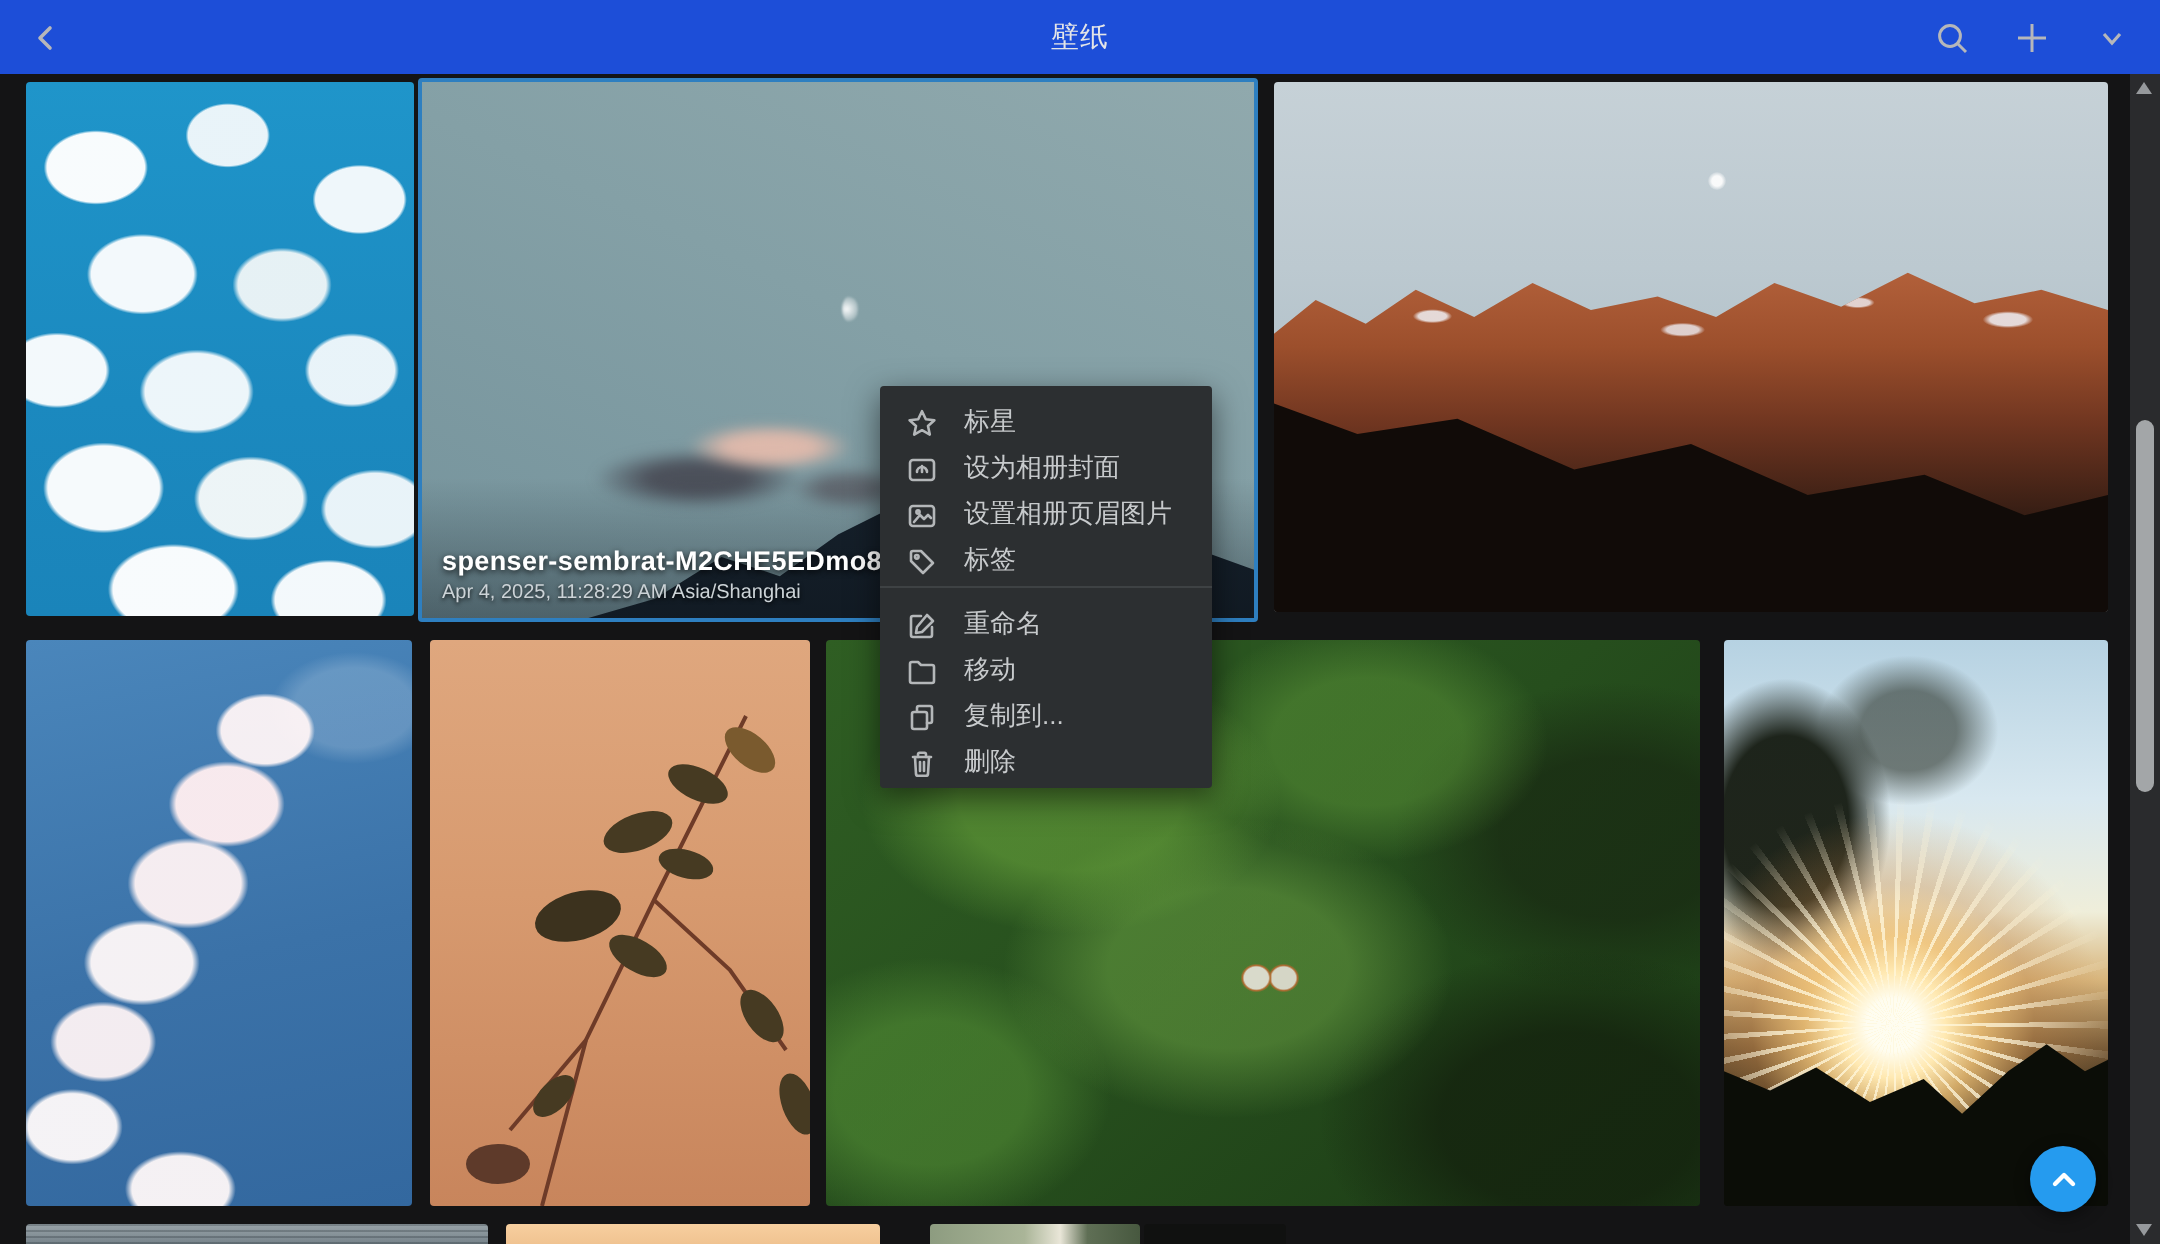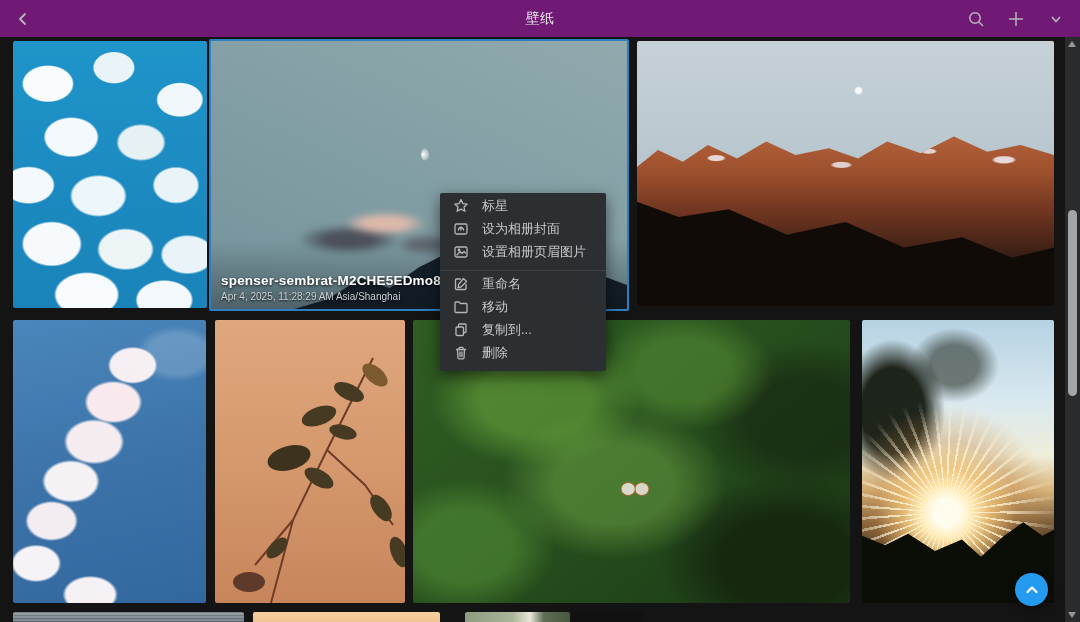--- a/index.html
+++ b/index.html
@@ -2,21 +2,21 @@
 <html><head>
 <meta charset="utf-8">
 <style>
   html,body{margin:0;padding:0;}
   body{
     width:1080px;height:622px;position:relative;overflow:hidden;
     background:#141415;font-family:"Liberation Sans","DejaVu Sans",sans-serif;
     -webkit-font-smoothing:antialiased;
   }
   
-  .topbar{position:absolute;left:0;top:0;width:1080px;height:37px;background:#701a75;z-index:30;
+  .topbar{position:absolute;left:0;top:0;width:1080px;height:37px;background:#1d4ed8;z-index:30;
     display:flex;align-items:center;}
   .tb-back{position:absolute;left:12px;top:8px;width:22px;height:22px;display:flex;align-items:center;justify-content:center;cursor:pointer;}
   .tb-title{position:absolute;left:0;right:0;text-align:center;color:#e4e5e7;font-size:14px;letter-spacing:.5px;}
   .tb-right{position:absolute;right:14px;top:0;height:37px;display:flex;align-items:center;gap:20px;}
   .tb-ic{width:20px;height:20px;display:flex;align-items:center;justify-content:center;cursor:pointer;}
   .tb-ic svg{stroke:#b6b7ba;}
   
   .scrollbar{position:absolute;right:0;top:37px;width:15px;height:585px;background:#2a2b2d;z-index:25;}
   .sb-up{position:absolute;top:4px;left:3px;width:0;height:0;border-left:4.5px solid transparent;border-right:4.5px solid transparent;border-bottom:6px solid #96999c;}
   .sb-down{position:absolute;bottom:4px;left:3px;width:0;height:0;border-left:4.5px solid transparent;border-right:4.5px solid transparent;border-top:6px solid #96999c;}
@@ -120,21 +120,21 @@
                linear-gradient(180deg,#99a3a8 0%,#76838a 100%);}
   .p9{left:253px;top:612px;width:187px;height:10px;border-radius:2px 2px 0 0;
     background:linear-gradient(180deg,#f7cf9f 0%,#f0c391 100%);}
   .p10{left:465px;top:612px;width:105px;height:10px;border-radius:2px 2px 0 0;
     background:linear-gradient(90deg,#8d9c80 0%,#aab598 45%,#e9e6d8 62%,#5f6f55 75%,#47583f 100%);}
   .p11{left:572px;top:612px;width:71px;height:10px;border-radius:2px 2px 0 0;background:#101110;}
   
   .menu{position:absolute;left:440px;top:193px;width:166px;background:#2c2f31;border-radius:2px;
     box-shadow:0 5px 16px rgba(0,0,0,.55);z-index:40;padding:4px 0;}
   .menu-sep{height:1px;background:#3e4244;margin:4px 0;}
-  .menu-item{height:23px;display:flex;align-items:flex-start;padding:0 12px;gap:13px;cursor:pointer;}
+  .menu-item{height:23px;display:flex;align-items:flex-end;padding:0 12px;gap:13px;cursor:pointer;}
   .mi{width:17px;height:17px;display:flex;align-items:center;justify-content:center;flex:none;}
   .mi svg{stroke:#b4b7b9;fill:none;stroke-width:1.3;stroke-linecap:round;stroke-linejoin:round;}
   .ml{color:#c7cacc;font-size:13px;white-space:nowrap;}
   
   .fab{position:absolute;left:1015px;top:573px;width:33px;height:33px;border-radius:50%;
     background:#259bef;display:flex;align-items:center;justify-content:center;cursor:pointer;z-index:40;
     box-shadow:0 2px 8px rgba(0,0,0,.45);}
 </style>
 </head>
 <body>
@@ -244,20 +244,29 @@
     <div class="menu-item">
       <span class="mi">
         <svg width="16" height="16" viewBox="0 0 16 16">
             <rect x="2" y="3" width="12" height="10" rx="1.5"></rect>
             <path d="M4 11 L7 7.5 L9 9.5 L11 7.5 L12.5 9"></path>
             <circle cx="6" cy="6" r="0.8"></circle>
           </svg>
       </span>
       <span class="ml">设置相册页眉图片</span>
     </div>
+    <div class="menu-item">
+      <span class="mi">
+        <svg width="16" height="16" viewBox="0 0 16 16">
+            <path d="M2.5 7.5 V3.5 a1 1 0 0 1 1-1 H7.5 L13.5 8.5 L8.5 13.5 Z"></path>
+            <circle cx="5.4" cy="5.4" r="0.9"></circle>
+          </svg>
+      </span>
+      <span class="ml">标签</span>
+    </div>
   </div>
   <div class="menu-sep"></div>
   <div>
     <div class="menu-item">
       <span class="mi">
         <svg width="16" height="16" viewBox="0 0 16 16">
             <path d="M13 8.5 V12.5 a1 1 0 0 1 -1 1 H3.5 a1 1 0 0 1 -1-1 V4 a1 1 0 0 1 1-1 H7.5"></path>
             <path d="M10.5 2.5 L13.5 5.5 L8 11 L5 11.5 L5.5 8.5 Z"></path>
           </svg>
       </span>

